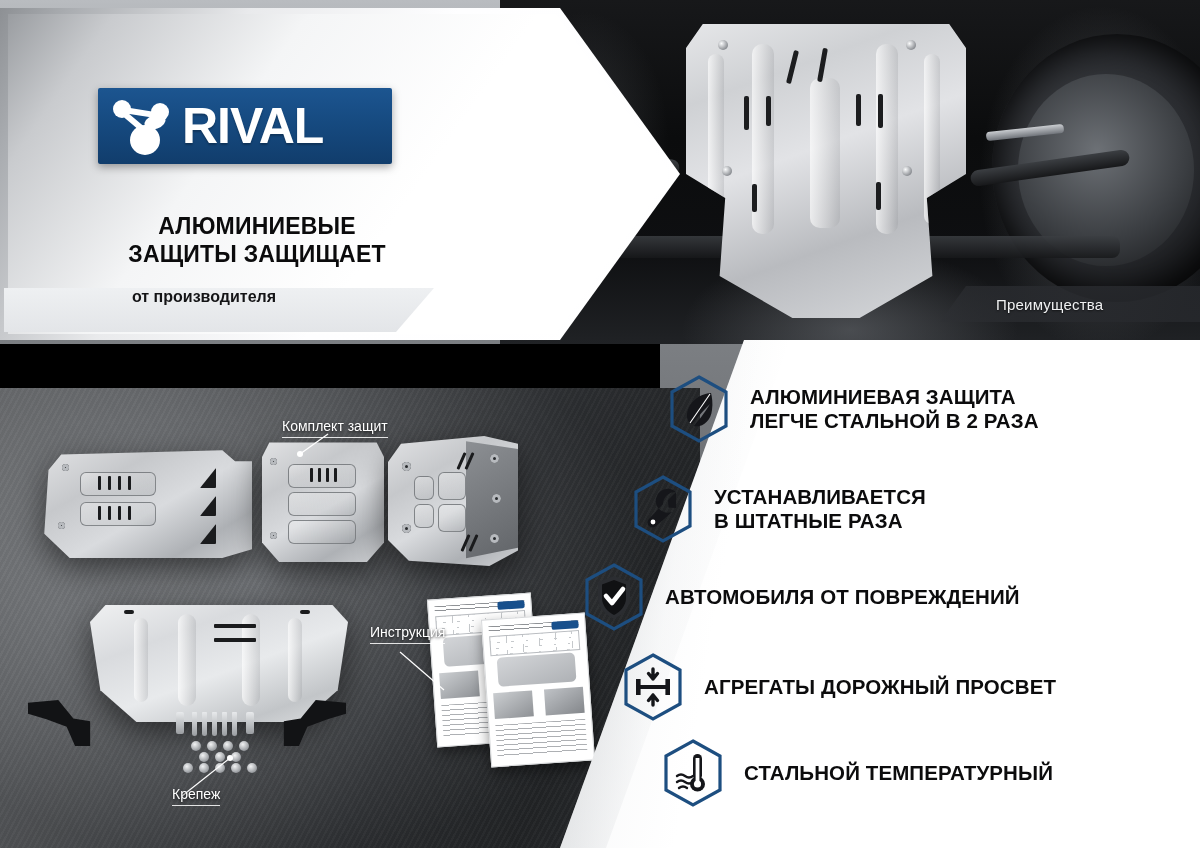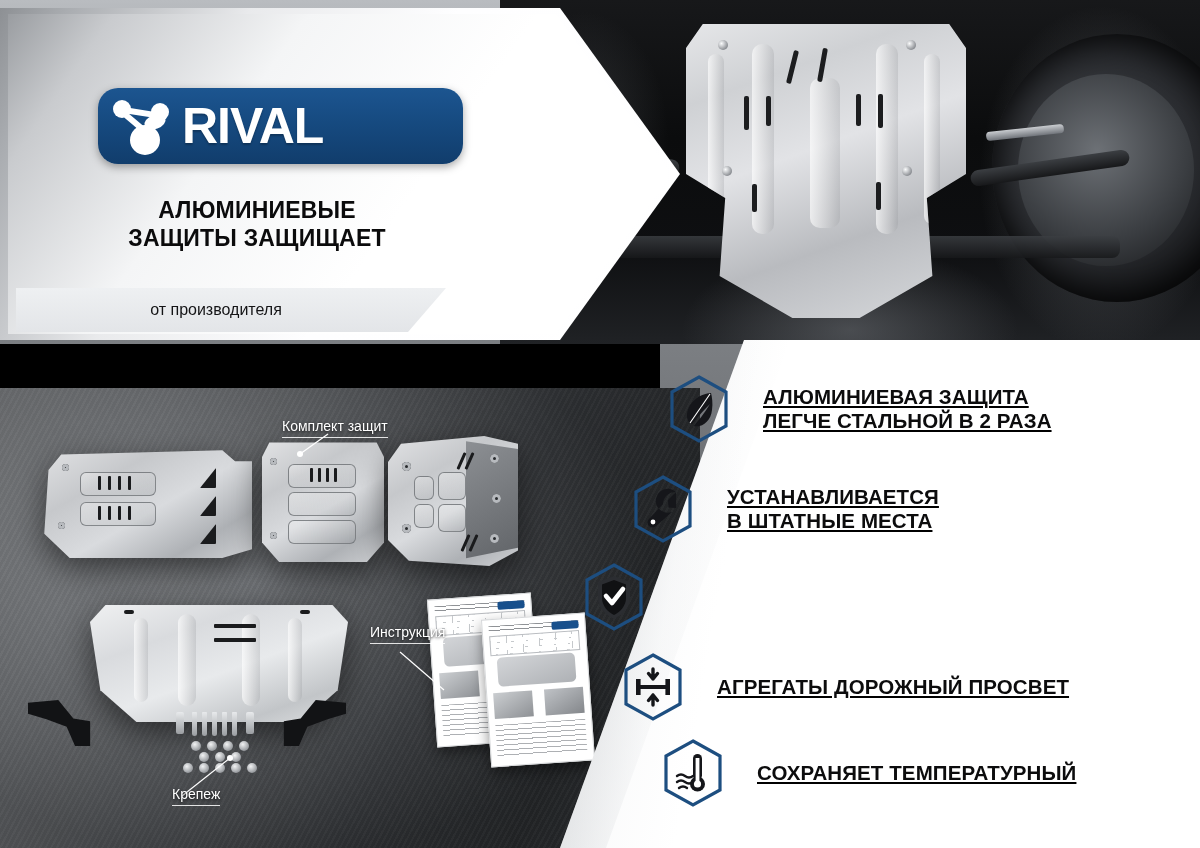--- a/index.html
+++ b/index.html
@@ -153,49 +153,49 @@
     position:absolute;right:0;top:340px;width:640px;height:508px;z-index:5;
     background:linear-gradient(100deg,#f4f5f6 0%,#ffffff 28%,#ffffff 100%);
     clip-path: polygon(184px 0, 100% 0, 100% 100%, 0 100%);
   }
   .panel-features::before{
     content:"";position:absolute;left:0;top:0;width:230px;height:100%;
     background:linear-gradient(100deg,rgba(170,174,178,.55) 0%,rgba(230,232,234,.25) 48%,rgba(255,255,255,0) 72%);
     clip-path: polygon(184px 0, 230px 0, 46px 100%, 0 100%);
   }
 
-  .feature{position:absolute;display:flex;align-items:center;gap:33px;z-index:7;text-decoration:underline;}
+  .feature{position:absolute;display:flex;align-items:center;gap:20px;z-index:7;}
   .hexwrap{width:62px;height:70px;flex:0 0 62px;position:relative;}
   .hexwrap svg{position:absolute;left:0;top:0;}
   .ftext{font-size:20.5px;font-weight:bold;color:#0c0c0d;line-height:1.16;letter-spacing:.1px;}
   .ftext .l2{display:block;}
 
   
   .logo-box{
-    position:absolute;left:98px;top:88px;width:365px;height:76px;z-index:8;
+    position:absolute;left:98px;top:88px;width:294px;height:76px;z-index:8;
     background:linear-gradient(180deg,#1c5590 0%,#164a80 45%,#113d6c 100%);
-    border-radius:20px;
+    border-radius:2px;
     box-shadow:0 3px 8px rgba(0,0,0,.35);
     display:flex;align-items:center;
   }
   .logo-mark{width:74px;height:62px;margin-left:8px;position:relative;flex:0 0 74px;}
   .logo-word{
     color:#ffffff;font-size:50px;font-weight:bold;letter-spacing:-1px;
     line-height:1;margin-left:2px;
     text-shadow:0 2px 2px rgba(0,0,0,.25);
   }
   .headline{
-    position:absolute;left:98px;top:196px;width:318px;text-align:center;z-index:8;
+    position:absolute;left:98px;top:212px;width:318px;text-align:center;z-index:8;
     font-size:23px;font-weight:bold;color:#0b0b0c;line-height:1.22;letter-spacing:.2px;
   }
   .subband{
-    position:absolute;left:16px;top:288px;width:430px;height:44px;z-index:8;
+    position:absolute;left:4px;top:288px;width:430px;height:44px;z-index:8;
     background:linear-gradient(180deg,#eef0f2 0%,#e3e5e8 100%);
     clip-path: polygon(0 0, 430px 0, 392px 44px, 0 44px);
-    display:flex;align-items:center;justify-content:center;
+    display:flex;justify-content:center;font-weight:bold;
   }
   .subband span{font-size:16px;color:#141416;margin-right:30px;}
 </style>
 </head>
 <body>
 
 <div class="stage">
 
   <div class="frame"></div>
 
@@ -224,20 +224,23 @@
       <i style="left:192px;top:76px;width:5px;height:34px;"></i>
       <i style="left:66px;top:166px;width:5px;height:28px;"></i>
       <i style="left:190px;top:164px;width:5px;height:28px;"></i>
       <span class="bolt" style="left:32px;top:22px;"></span>
       <span class="bolt" style="left:220px;top:22px;"></span>
       <span class="bolt" style="left:36px;top:148px;"></span>
       <span class="bolt" style="left:216px;top:148px;"></span>
     </div>
   </div>
 
+  <div class="ribbon">
+    <span>Преимущества</span>
+  </div>
 
   <div class="black-strip"></div>
 
   <div class="panel-top-left"></div>
   <div class="panel-top-left-inner"></div>
 
   <div class="logo-box">
     <div class="logo-mark">
       <svg width="74" height="62" viewBox="0 0 74 62" aria-hidden="true">
         <circle cx="16" cy="14" r="9" fill="#ffffff"></circle>
@@ -421,34 +424,35 @@
   <div class="feature" style="left:632px;top:474px;">
     <div class="hexwrap">
       <svg width="62" height="70" viewBox="0 0 62 70">
         <polygon points="31,3 58,18 58,52 31,67 4,52 4,18" fill="none" stroke="#1d4e80" stroke-width="3.2"></polygon>
         <path d="M44 18 a12 12 0 1 0 -4 20 L24 52 a4.5 4.5 0 0 1 -7 -7 L31 30 a12 12 0 0 1 13 -12 l-8 8 0.5 7.5 7.5 0.5 z" fill="#15161a"></path>
         <circle cx="21" cy="48" r="2.4" fill="#ffffff"></circle>
       </svg>
     </div>
     <div class="ftext">
       <span>УСТАНАВЛИВАЕТСЯ</span>
-      <span class="l2">В ШТАТНЫЕ МЕСТА</span>
+      <span class="l2">В ШТАТНЫЕ РАЗА</span>
     </div>
   </div>
 
   <div class="feature" style="left:583px;top:562px;">
     <div class="hexwrap">
       <svg width="62" height="70" viewBox="0 0 62 70">
         <polygon points="31,3 58,18 58,52 31,67 4,52 4,18" fill="none" stroke="#1d4e80" stroke-width="3.2"></polygon>
         <path d="M31 14 L47 20 L47 36 C47 46 39 53 31 57 C23 53 15 46 15 36 L15 20 Z" fill="#2b2d31"></path>
         <path d="M31 18 L43 22.6 L43 36 C43 44 37 50 31 53 C25 50 19 44 19 36 L19 22.6 Z" fill="#101113"></path>
         <path d="M23 34 L29 41 L40 27" stroke="#ffffff" stroke-width="4.6" fill="none" stroke-linecap="round" stroke-linejoin="round"></path>
       </svg>
     </div>
     <div class="ftext">
+      <span class="l2">АВТОМОБИЛЯ ОТ ПОВРЕЖДЕНИЙ</span>
     </div>
   </div>
 
   <div class="feature" style="left:622px;top:652px;">
     <div class="hexwrap">
       <svg width="62" height="70" viewBox="0 0 62 70">
         <polygon points="31,3 58,18 58,52 31,67 4,52 4,18" fill="none" stroke="#1d4e80" stroke-width="3.2"></polygon>
         <rect x="14" y="27" width="4.6" height="16" fill="#15161a"></rect>
         <rect x="43.4" y="27" width="4.6" height="16" fill="#15161a"></rect>
         <rect x="16" y="33" width="30" height="4" fill="#15161a"></rect>
@@ -468,17 +472,17 @@
         <rect x="31" y="16" width="9" height="26" rx="4.5" fill="#15161a"></rect>
         <circle cx="35.5" cy="46" r="7.5" fill="#15161a"></circle>
         <rect x="33.6" y="20" width="3.8" height="24" fill="#ffffff"></rect>
         <circle cx="35.5" cy="46" r="3.6" fill="#ffffff"></circle>
         <path d="M15 38 q4 -3 8 0 t8 0" stroke="#15161a" stroke-width="2.4" fill="none" stroke-linecap="round"></path>
         <path d="M15 44 q4 -3 8 0 t8 0" stroke="#15161a" stroke-width="2.4" fill="none" stroke-linecap="round"></path>
         <path d="M17 50 q4 -3 8 0" stroke="#15161a" stroke-width="2.4" fill="none" stroke-linecap="round"></path>
       </svg>
     </div>
     <div class="ftext">
-      <span>СОХРАНЯЕТ ТЕМПЕРАТУРНЫЙ</span>
+      <span>СТАЛЬНОЙ ТЕМПЕРАТУРНЫЙ</span>
     </div>
   </div>
 
 </div>
 
 </body></html>

